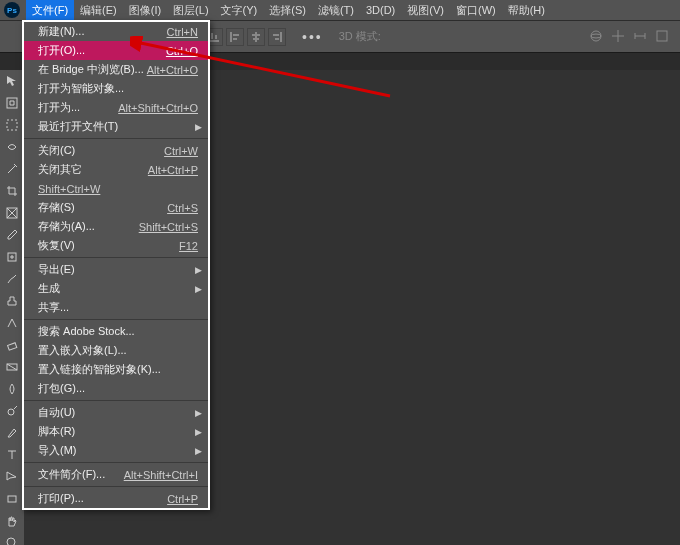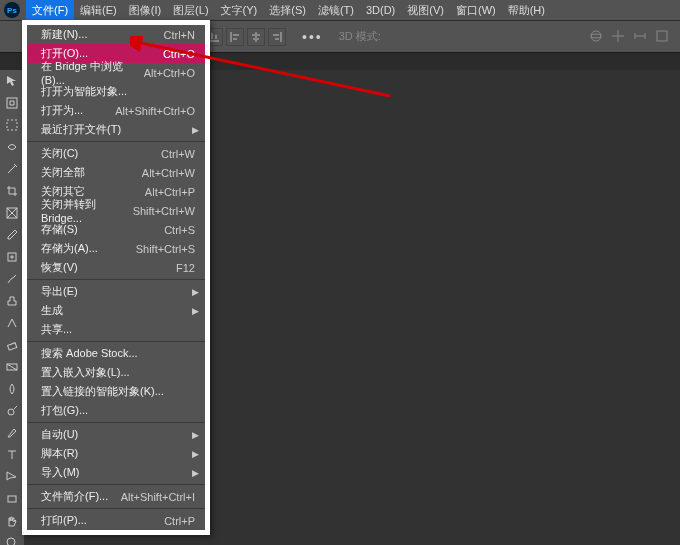--- a/index.html
+++ b/index.html
@@ -14,24 +14,24 @@
 .toolbar2 .chk { width: 12px; height: 12px; border: 1px solid #888; display: inline-block; }
 .toolbar2 .group-ico { display: flex; gap: 3px; margin-left: 10px; }
 .toolbar2 .sqbtn { width: 18px; height: 18px; border: 1px solid #444; background: #535353; display: flex; align-items: center; justify-content: center; }
 .toolbar2 .dots { font-size: 14px; letter-spacing: 2px; margin: 0 8px; }
 .toolbar2 .label3d { color: #888; font-size: 11px; }
 .toolbar2 .right-icons { margin-left: auto; display: flex; gap: 6px; padding-right: 10px; color: #888; }
 .tab-strip { background: #2b2b2b; height: 18px; border-top: 1px solid #1a1a1a; }
 .left-tools { position: absolute; left: 0; top: 70px; width: 24px; background: #535353; display: flex; flex-direction: column; }
 .tool { width: 24px; height: 22px; display: flex; align-items: center; justify-content: center; color: #ccc; font-size: 13px; cursor: pointer; }
 .tool svg { width: 14px; height: 14px; }
-.dropdown { position: absolute; left: 22px; top: 20px; width: 188px; background: #535353; border: 5px solid #ffffff; box-shadow: 2px 2px 6px rgba(0,0,0,.5); z-index: 100; }
+.dropdown { position: absolute; left: 22px; top: 20px; width: 188px; background: #535353; border: 2px solid #ffffff; box-shadow: 2px 2px 6px rgba(0,0,0,.5); z-index: 100; }
 .dd-item { display: flex; justify-content: space-between; align-items: center; padding: 3px 10px 3px 14px; font-size: 11px; color: #eee; cursor: pointer; position: relative; height: 19px; }
 .dd-item.highlight { background: #be185d; color: #fff; }
-.dd-item .shortcut { color: #ccc; font-size: 11px; }
+.dd-item .shortcut { color: #ccc; font-size: 11px; text-decoration: underline; }
 .dd-item.highlight .shortcut { color: #fff; }
 .dd-sep { height: 1px; background: #3a3a3a; margin: 2px 0; }
 .dd-item .submenu-arrow { position: absolute; right: 6px; font-size: 9px; color: #ccc; }
 .canvas { position: absolute; left: 24px; top: 70px; right: 0; bottom: 0; background: #323232; }
 svg.arrow { position: absolute; left: 130px; top: 36px; z-index: 200; pointer-events: none; }
 </style>
 </head>
 <body>
 
 <div class="ps-logo">Ps</div>
@@ -268,29 +268,24 @@
     <div class="dd-item">
       <span>最近打开文件(T)</span>
       <span class="submenu-arrow">▶</span>
     </div>
     <div class="dd-sep"></div>
     <div class="dd-item">
       <span>关闭(C)</span>
       <span class="shortcut">Ctrl+W</span>
     </div>
     <div class="dd-item">
-      <span>关闭全部</span>
-      <span class="shortcut">Alt+Ctrl+W</span>
-    </div>
-    <div class="dd-item">
       <span>关闭其它</span>
       <span class="shortcut">Alt+Ctrl+P</span>
     </div>
     <div class="dd-item">
-      <span>关闭并转到 Bridge...</span>
       <span class="shortcut">Shift+Ctrl+W</span>
     </div>
     <div class="dd-item">
       <span>存储(S)</span>
       <span class="shortcut">Ctrl+S</span>
     </div>
     <div class="dd-item">
       <span>存储为(A)...</span>
       <span class="shortcut">Shift+Ctrl+S</span>
     </div>

